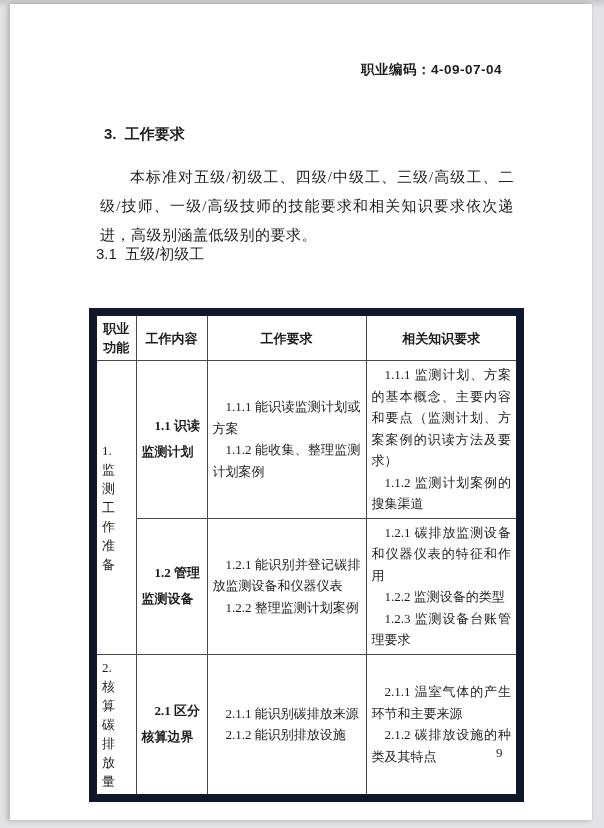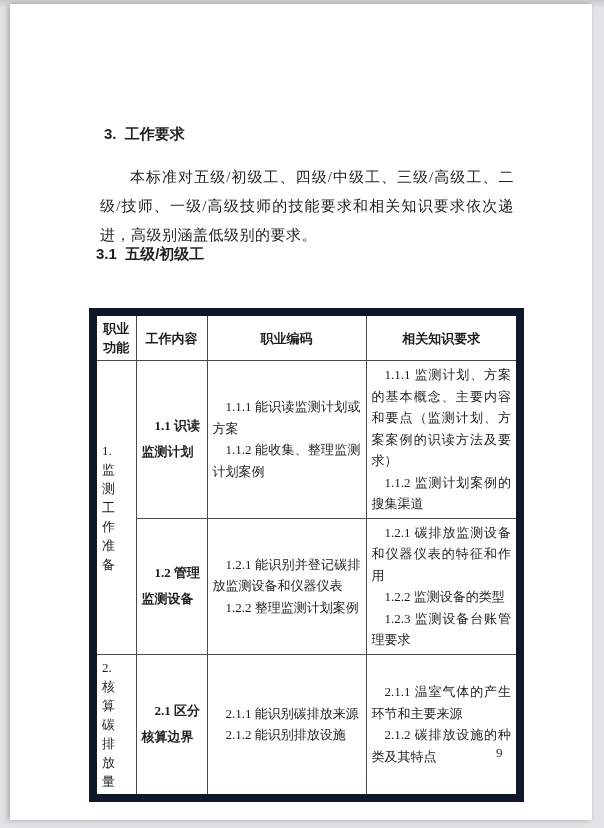--- a/index.html
+++ b/index.html
@@ -45,21 +45,21 @@
     line-height: 29px;
     text-align: justify;
     text-indent: 2em;
     letter-spacing: 0.5px;
   }
   .h2 {
     position: absolute;
     left: 86px; top: 241px;
     margin: 0;
     font-family: "Liberation Sans", "DejaVu Sans", sans-serif;
-    font-weight: bold;
+    font-weight: normal;
     font-size: 15px;
     white-space: pre-line;
   }
   .note {
     position: absolute;
     left: 86px; top: 272px;
     width: 414px;
     margin: 0;
     font-size: 15px;
     text-indent: 2em;
@@ -115,41 +115,42 @@
     font-size: 13px;
     color: #2b2b2b;
   }
 </style>
 </head>
 <body>
 
 <div>
   <div class="page">
 
+    <div class="header-code">职业编码：4-09-07-04</div>
 
     <h1 class="h1">3.&nbsp; 工作要求</h1>
 
     <p class="intro">本标准对五级/初级工、四级/中级工、三级/高级工、二级/技师、一级/高级技师的技能要求和相关知识要求依次递进，高级别涵盖低级别的要求。</p>
 
     <h2 class="h2">3.1&nbsp; 五级/初级工</h2>
 
 
     <table class="req">
       <colgroup>
         <col style="width:43px">
         <col style="width:71px">
         <col style="width:159px">
         <col style="width:154px">
       </colgroup>
       <thead>
         <tr class="h-head">
           <th>职业
 功能</th>
           <th>工作内容</th>
-          <th>职业编码</th>
+          <th>工作要求</th>
           <th>相关知识要求</th>
         </tr>
       </thead>
       <tbody>
         <tr class="r1">
           <td class="func" rowspan="2">1.
 监
 测
 工
 作

